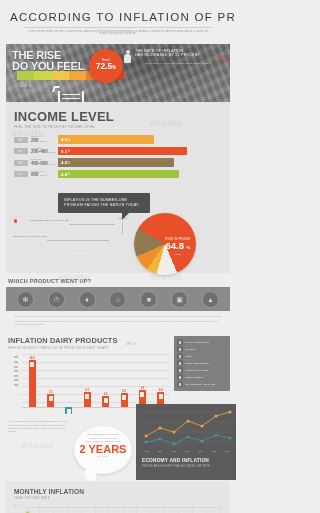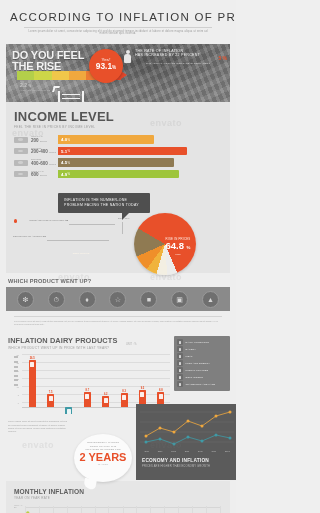--- a/index.html
+++ b/index.html
@@ -243,21 +243,21 @@
     border-radius:.5px;
   }
 
   
   .mid { position:relative; height:62px; margin-top:2px; }
   .mid-text {
     position:absolute; left:8px; top:2px; width:62px;
     font-size:2.3px; color:#a5a5a5; line-height:3.1px;
   }
   .bubble {
-    position:absolute; left:74px; top:16px; width:58px; height:48px;
+    position:absolute; left:74px; top:8px; width:58px; height:48px;
     background:#fbfbfb; border-radius:50%; z-index:8; text-align:center;
     box-shadow:0 1px 3px rgba(0,0,0,.14);
   }
   .bubble:after{
     content:""; position:absolute; left:10px; bottom:-7px; width:12px; height:10px;
     background:#fbfbfb; border-radius:0 0 40% 60%; transform:rotate(12deg);
   }
   .bub-t { font-size:2.5px; color:#9b9b9b; line-height:3.1px; padding:7px 6px 0; letter-spacing:.1px; }
   .bub-big { font-size:11px; color:#e8502a; font-weight:bold; line-height:11px; margin-top:1px; }
   .bub-s { font-size:2.3px; color:#b5b5b5; margin-top:.5px; }
@@ -295,35 +295,35 @@
   <div class="title-wrap">
     <div class="title">ACCORDING TO INFLATION OF PRICES</div>
     <div class="title-rule"></div>
     <div class="title-sub">Lorem ipsum dolor sit amet, consectetur adipiscing elit sed do eiusmod tempor incididunt ut labore et dolore magna aliqua ut enim ad minim veniam quis nostrud.</div>
   </div>
 
   <div class="hero">
     <div class="hero-photo"></div>
 
     <div class="hero-left">
+      <div class="hero-head">THE RISE</div>
       <div class="hero-head">DO YOU FEEL</div>
-      <div class="hero-head">THE RISE</div>
     </div>
 
     <div class="cart">
       <div class="cart-handle"></div>
       <div class="cart-body">
         
         
       </div>
     </div>
 
     <div class="yes-badge">
       <div class="lbl">Yes!</div>
-      <div class="num"><em style="font-style:normal">93.1</em><span>%</span></div>
+      <div class="num"><em style="font-style:normal">72.5</em><span>%</span></div>
     </div>
 
     <div class="hero-right">
       <div class="hero-person">
         <div class="h"></div>
           <div class="b"></div>
       </div>
       <div class="hero-rtxt">
         <div class="l1">THE RATE OF INFLATION</div>
         <div class="l2">HAS INCREASED BY 22 PERCENT</div>

